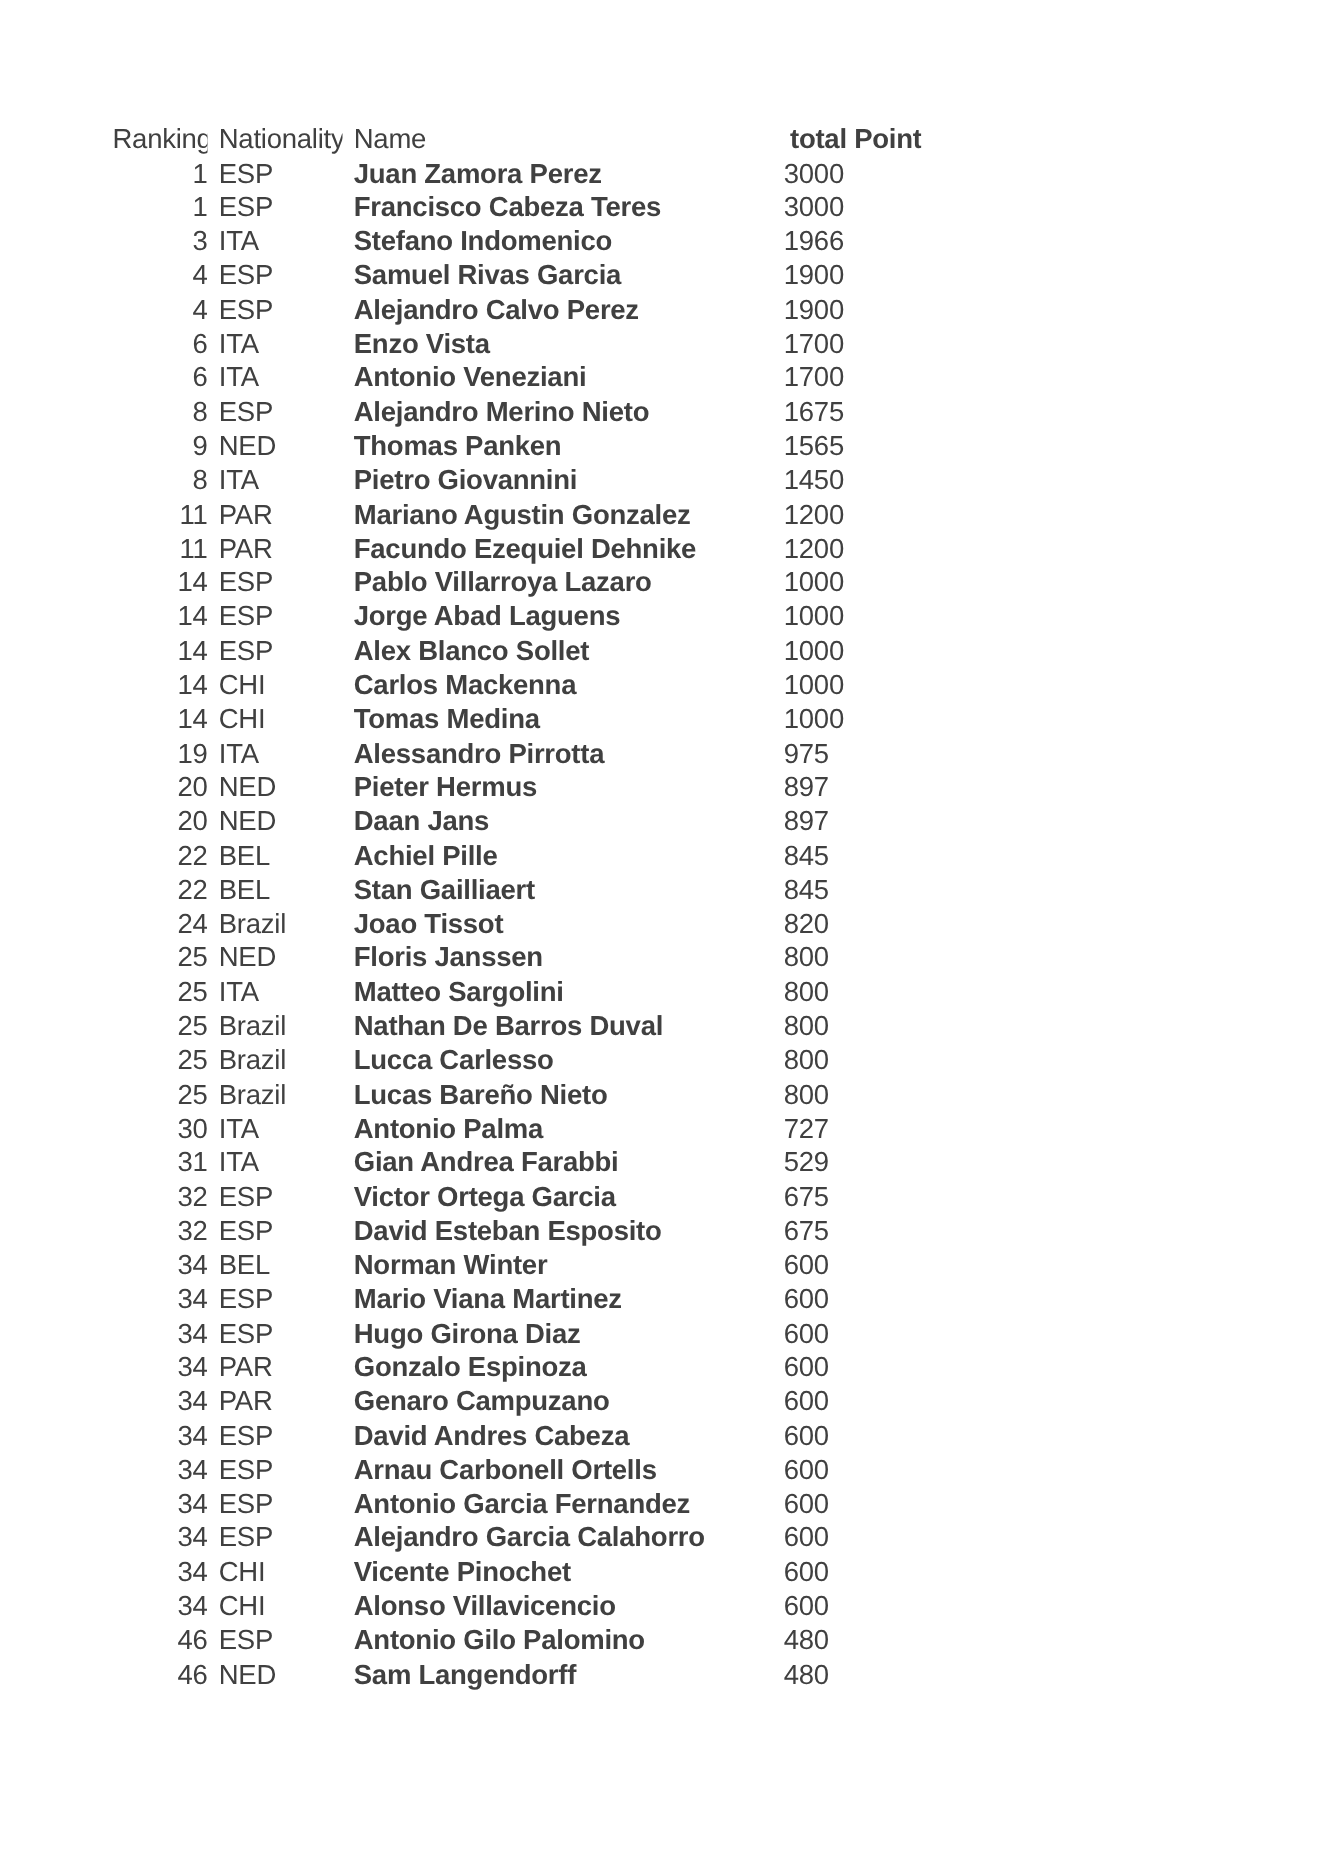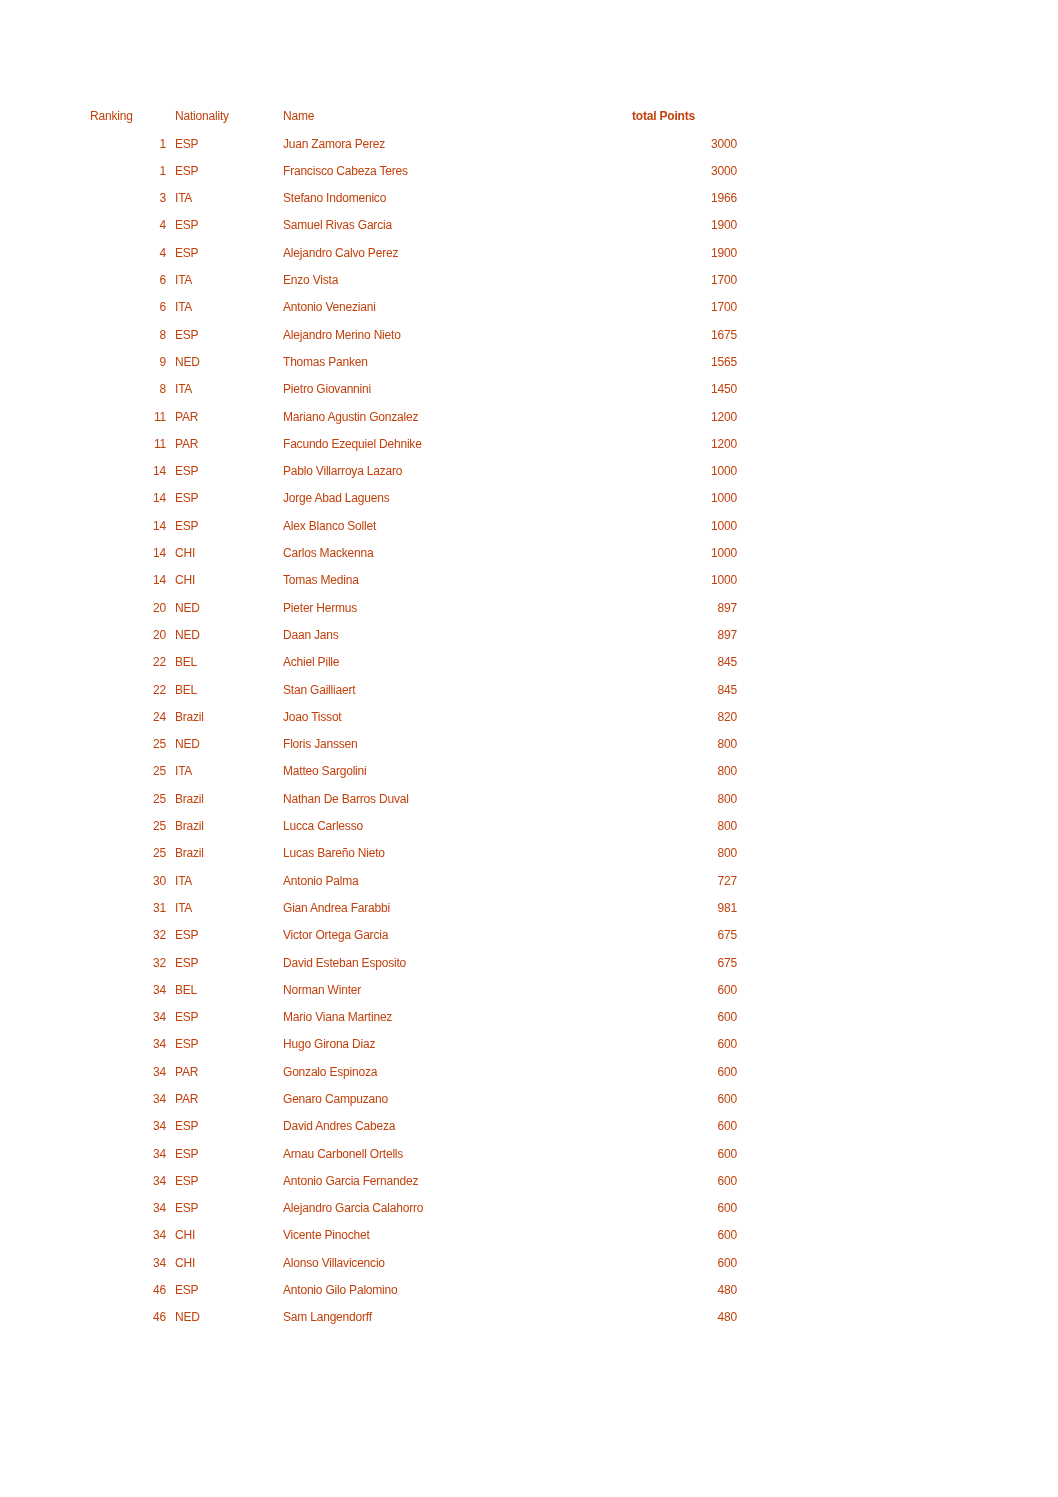--- a/index.html
+++ b/index.html
@@ -16,24 +16,24 @@
     font-family: "Liberation Sans", "DejaVu Sans", sans-serif;
     color: #1a1a1a;
   }
   table.ranking-table {
     position: absolute;
     left: 90px;
     top: 99px;
     border-collapse: collapse;
     table-layout: fixed;
     width: 647px;
-    font-size: 12px;
+    font-size: 22px;
     letter-spacing: -0.2px;
     line-height: 1;
-    color: #c2410c;
+    color: #404040;
   }
   table.ranking-table col.col-rank   { width: 76px; }
   table.ranking-table col.col-nat    { width: 108px; }
   table.ranking-table col.col-name   { width: 353px; }
   table.ranking-table col.col-points { width: 110px; }
 
   table.ranking-table tr {
     height: 27.3px;
   }
   table.ranking-table th,
@@ -48,22 +48,22 @@
   table.ranking-table th { text-align: left; }
   table.ranking-table th.h-nat,
   table.ranking-table td.c-nat   { padding-left: 9px; }
   table.ranking-table th.h-name,
   table.ranking-table td.c-name  { padding-left: 9px; }
   table.ranking-table th.h-points { padding-left: 5px; font-weight: bold; }
 
   
   table.ranking-table td.c-rank   { text-align: right; }
   table.ranking-table td.c-nat    { text-align: left; }
-  table.ranking-table td.c-name   { text-align: left; }
-  table.ranking-table td.c-points { text-align: right; }
+  table.ranking-table td.c-name   { text-align: left; font-weight: bold; }
+  table.ranking-table td.c-points { }
 </style>
 </head>
 <body>
 
 <div class="page">
   <table class="ranking-table">
     <colgroup>
       <col class="col-rank">
       <col class="col-nat">
       <col class="col-name">
@@ -191,20 +191,26 @@
     <td class="c-points">1000</td>
   </tr>
 
   <tr>
     <td class="c-rank">14</td>
     <td class="c-nat">CHI</td>
     <td class="c-name">Tomas Medina</td>
     <td class="c-points">1000</td>
   </tr>
 
+  <tr>
+    <td class="c-rank">19</td>
+    <td class="c-nat">ITA</td>
+    <td class="c-name">Alessandro Pirrotta</td>
+    <td class="c-points">975</td>
+  </tr>
 
   <tr>
     <td class="c-rank">20</td>
     <td class="c-nat">NED</td>
     <td class="c-name">Pieter Hermus</td>
     <td class="c-points">897</td>
   </tr>
 
   <tr>
     <td class="c-rank">20</td>
@@ -273,21 +279,21 @@
     <td class="c-rank">30</td>
     <td class="c-nat">ITA</td>
     <td class="c-name">Antonio Palma</td>
     <td class="c-points">727</td>
   </tr>
 
   <tr>
     <td class="c-rank">31</td>
     <td class="c-nat">ITA</td>
     <td class="c-name">Gian Andrea Farabbi</td>
-    <td class="c-points">981</td>
+    <td class="c-points">529</td>
   </tr>
 
   <tr>
     <td class="c-rank">32</td>
     <td class="c-nat">ESP</td>
     <td class="c-name">Victor Ortega Garcia</td>
     <td class="c-points">675</td>
   </tr>
 
   <tr>

